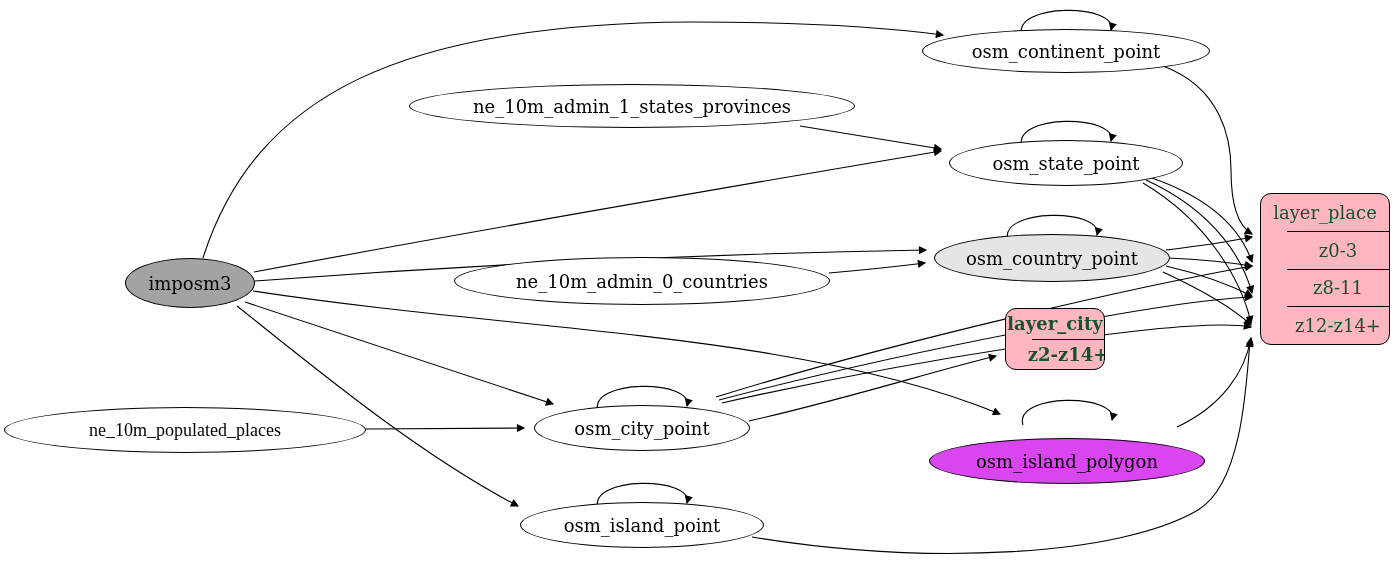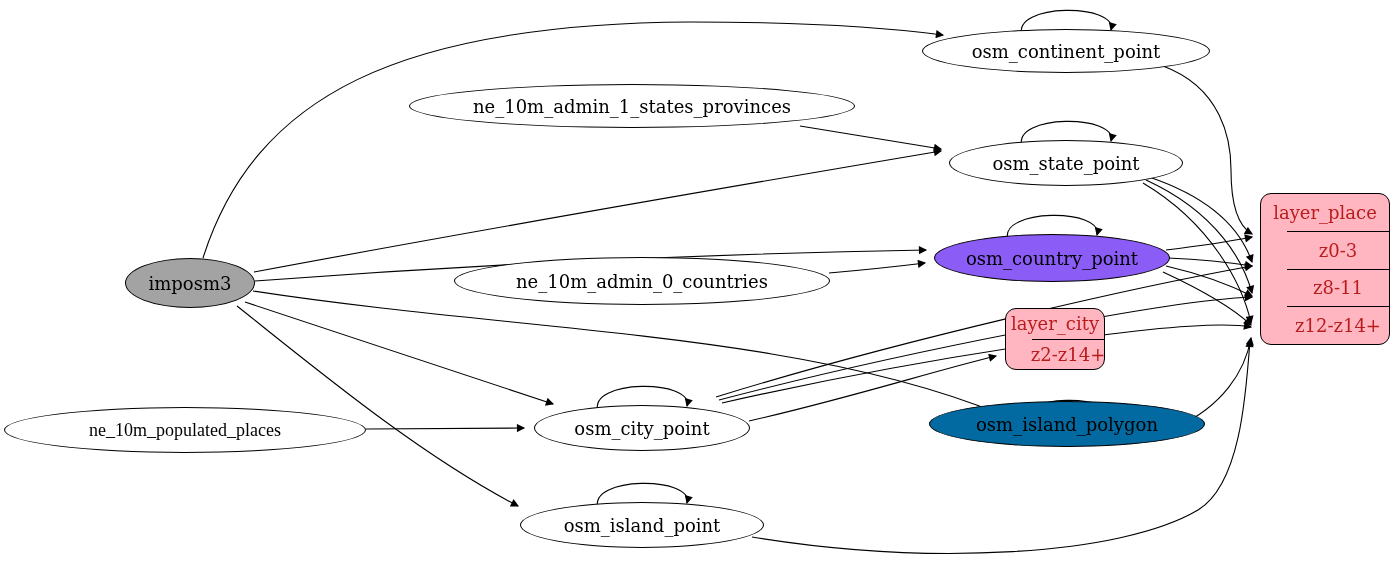--- a/index.html
+++ b/index.html
@@ -33,21 +33,21 @@
     white-space: nowrap;
     box-sizing: border-box;
   }
   .record {
     position: absolute;
     background: #ffb6c1;
     border: 1.4px solid #000000;
     border-radius: 11px;
     box-sizing: border-box;
     display: flex; flex-direction: column;
-    font-size: 18px; color: #b91c1c;
+    font-size: 18px; color: #14532d;
     overflow: hidden;
   }
   .record-header, .record-row {
     flex: 1;
     display: flex; align-items: center; justify-content: center;
     white-space: nowrap;
   }
   .record-row { border-top: 1.2px solid #000000; margin-left: 26px; }
 </style>
 </head>
@@ -103,38 +103,38 @@
   </div>
   <div class="node" style="left: 4px; top: 407px; width: 362px; height: 46px; background: rgb(255, 255, 255); font-family: Liberation Serif, serif;">
     <span>ne_10m_populated_places</span>
   </div>
   <div class="node" style="left: 922px; top: 29px; width: 288px; height: 44px; background: rgb(255, 255, 255);">
     <span>osm_continent_point</span>
   </div>
   <div class="node" style="left: 949px; top: 140px; width: 234px; height: 46px; background: rgb(255, 255, 255);">
     <span>osm_state_point</span>
   </div>
-  <div class="node" style="left: 934px; top: 234px; width: 236px; height: 48px; background: #8b5cf6;">
+  <div class="node" style="left: 934px; top: 234px; width: 236px; height: 48px; background: #e5e5e5;">
     <span>osm_country_point</span>
   </div>
   <div class="node" style="left: 534px; top: 405px; width: 216px; height: 46px; background: rgb(255, 255, 255);">
     <span>osm_city_point</span>
   </div>
-  <div class="node" style="left: 929px; top: 401px; width: 276px; height: 46px; background: #0369a1; text-align: right;">
+  <div class="node" style="left: 929px; top: 438px; width: 276px; height: 46px; background: #d946ef; text-align: right;">
     <span>osm_island_polygon</span>
   </div>
   <div class="node" style="left: 520px; top: 502px; width: 244px; height: 46px; background: rgb(255, 255, 255); align-items: center;">
     <span>osm_island_point</span>
   </div>
 
   <div class="record" style="left: 1260px; top: 193px; width: 130px; height: 152px; background: rgb(255, 182, 193);">
     <div class="record-header">layer_place</div>
     <div class="record-row">z0-3</div>
     <div class="record-row">z8-11</div>
     <div class="record-row">z12-z14+</div>
   </div>
 
-  <div class="record" style="left: 1005px; top: 308px; width: 100px; height: 62px; background: rgb(255, 182, 193);">
+  <div class="record" style="left: 1005px; top: 308px; width: 100px; height: 62px; background: rgb(255, 182, 193); font-weight: bold;">
     <div class="record-header">layer_city</div>
     <div class="record-row">z2-z14+</div>
   </div>
 
 </div>
 
 </body></html>

